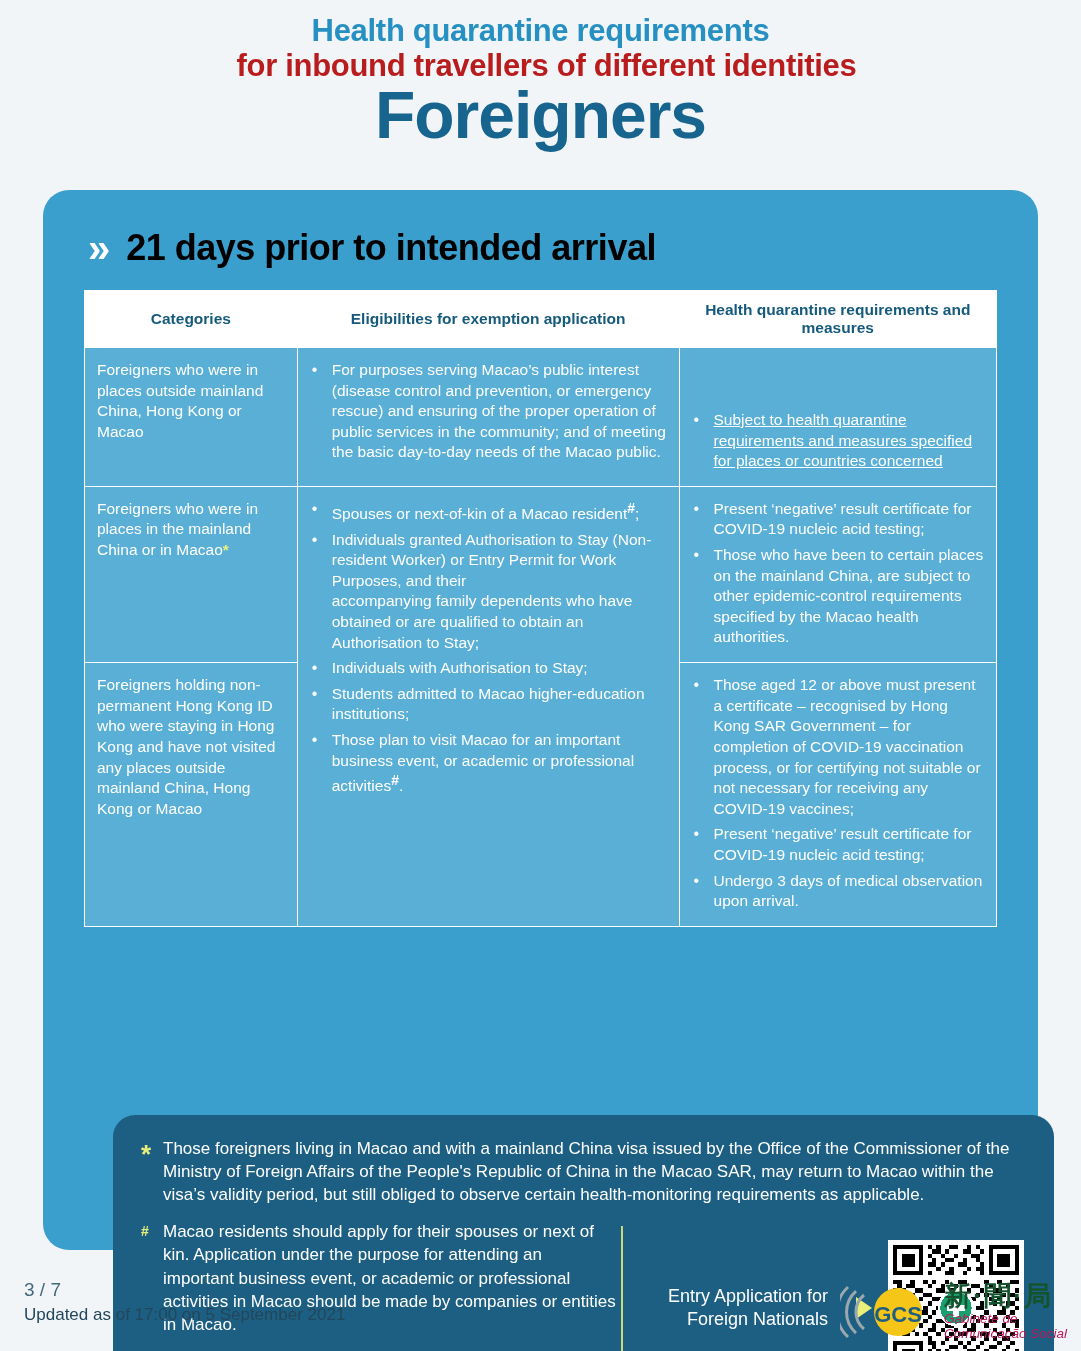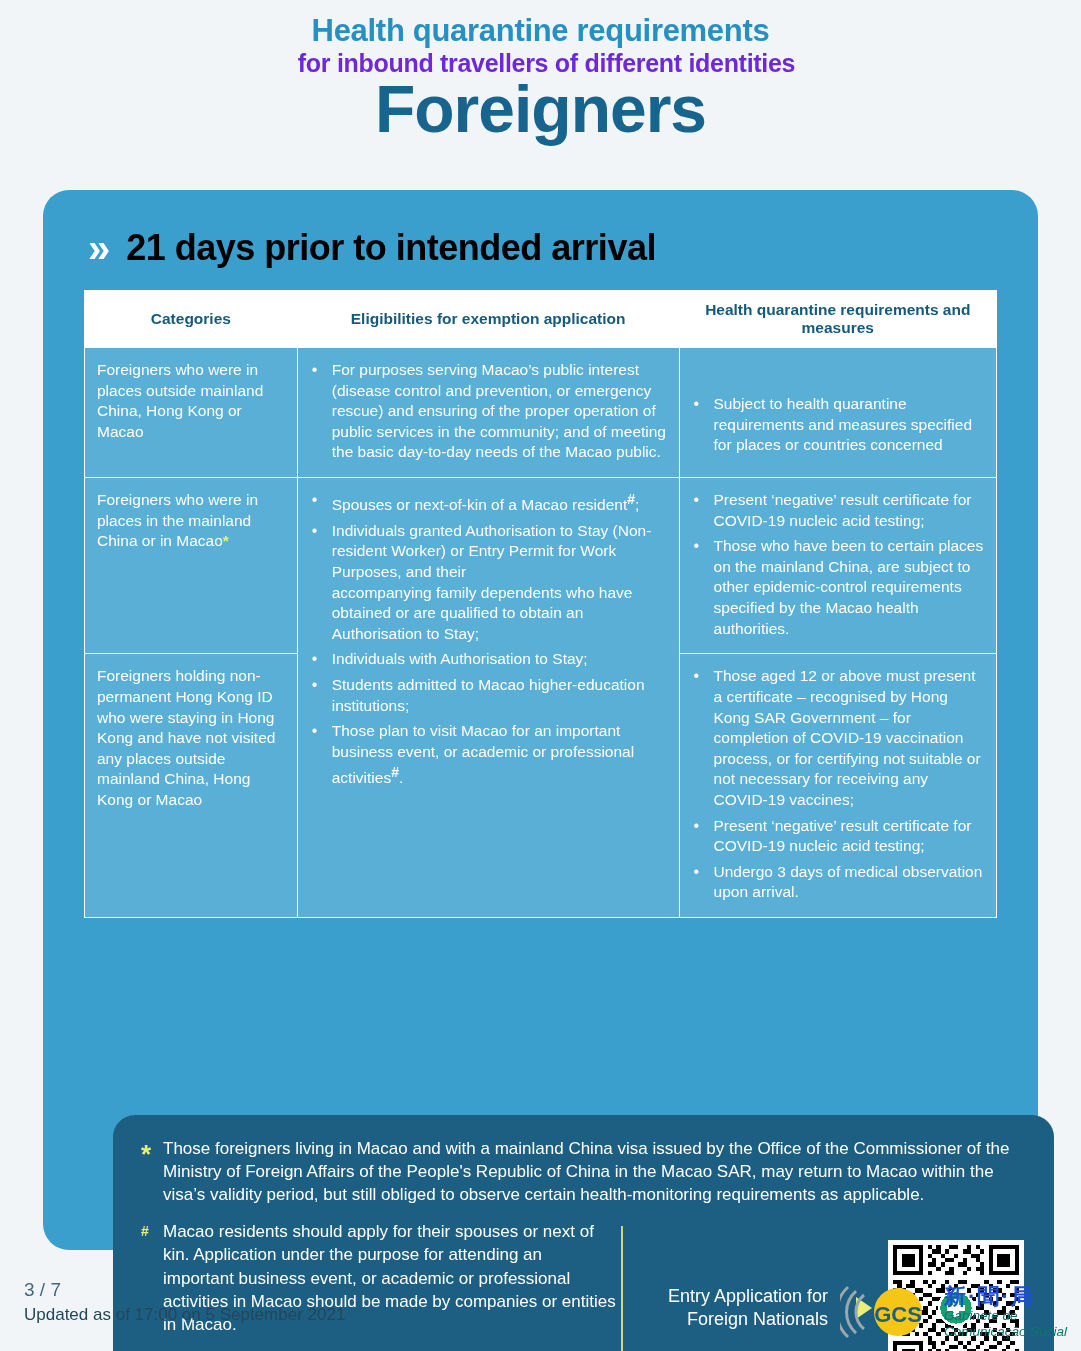--- a/index.html
+++ b/index.html
@@ -13,21 +13,21 @@
     overflow:hidden;
   }
 
   
   .header { text-align:center; padding-top:14px; }
   .header .line1 {
     font-size:31px; font-weight:bold; color:#2790c3;
     line-height:1.12; letter-spacing:-0.3px;
   }
   .header .line2 {
-    font-size:25px; font-weight:bold; color:#6d28d9;
+    font-size:31px; font-weight:bold; color:#b91c1c;
     line-height:1.12; letter-spacing:-0.3px;padding-left:12px;
   }
   .header .title {
     font-size:66px; font-weight:bold; color:#17658f;
     line-height:1.05; margin-top:-2px; letter-spacing:-1px;
   }
 
   
   .panel {
     position:absolute;
@@ -145,25 +145,25 @@
   .page-num { font-size:19px; margin-bottom:4px; color:#44687c; }
   .updated { font-size:17px; color:#22475c; }
 
   .logo {
     position:absolute; right:14px; bottom:8px;
     display:flex; align-items:center;
   }
   .logo-mark { position:relative; width:96px; height:62px; }
   .logo-text { margin-left:8px; }
   .logo-cn {
-    font-size:22px; font-weight:bold; color:#1d4ed8; letter-spacing:2px;
+    font-size:27px; font-weight:bold; color:#14532d; letter-spacing:2px;
     line-height:1.05;
   }
   .logo-pt {
-    font-size:13.5px; color:#0f766e; font-style:italic; line-height:1.15;
+    font-size:13.5px; color:#be185d; font-style:italic; line-height:1.15;
   }
 </style>
 </head>
 <body>
 
 <div class="header">
   <div class="line1">Health quarantine requirements</div>
   <div class="line2">for inbound travellers of different identities</div>
   <div class="title">Foreigners</div>
 </div>
@@ -186,21 +186,21 @@
     <tbody>
 
       <tr>
         <td class="cat">Foreigners who were in places outside mainland China, Hong Kong or Macao</td>
         <td>
           <ul class="bul">
             <li>For purposes serving Macao’s public interest (disease control and prevention, or emergency rescue) and ensuring of the proper operation of public services in the community; and of meeting the basic day-to-day needs of the Macao public.</li>
           </ul>
         </td>
         <td>
-          <ul class="bul" style="margin-top:34px;">
+          <ul class="bul" style="margin-top:50px;text-decoration:underline;">
             <li>Subject to health quarantine requirements and measures specified for places or countries concerned</li>
           </ul>
         </td>
       </tr>
 
       <tr>
         <td class="cat">
           <span>Foreigners who were in places in the mainland China or in Macao</span><span class="ast">*</span>
         </td>
         <td rowspan="2">

